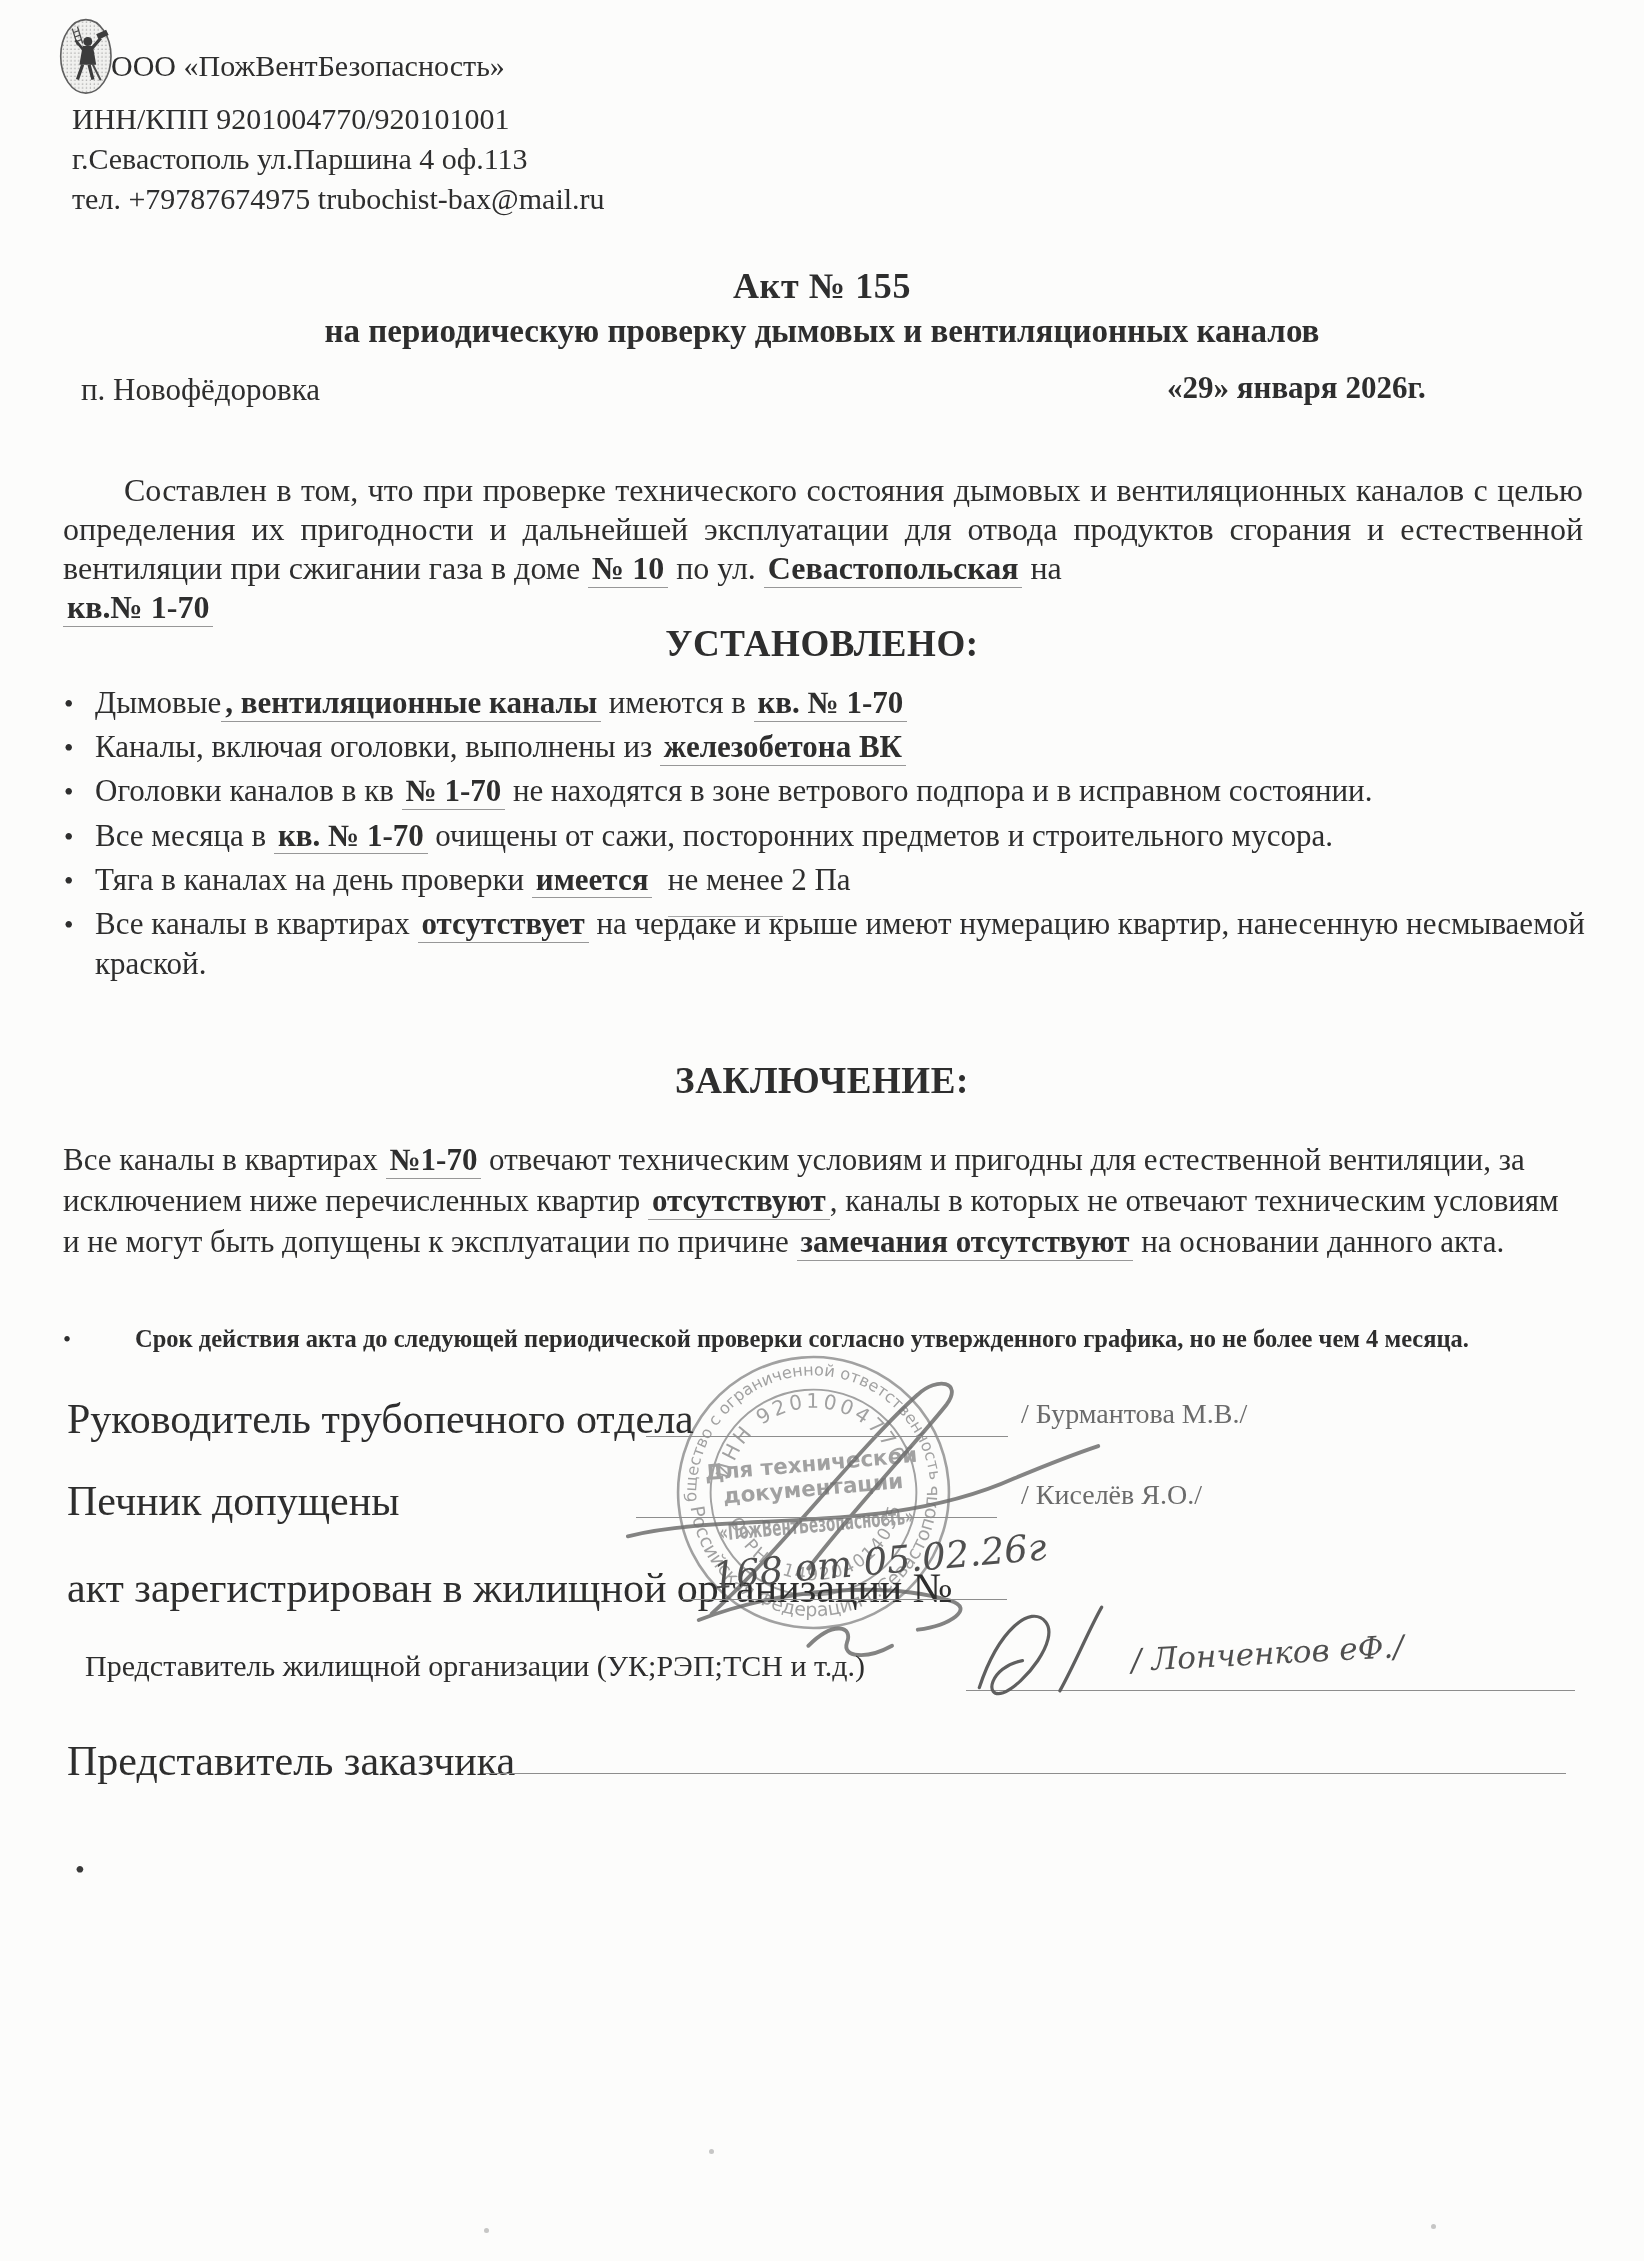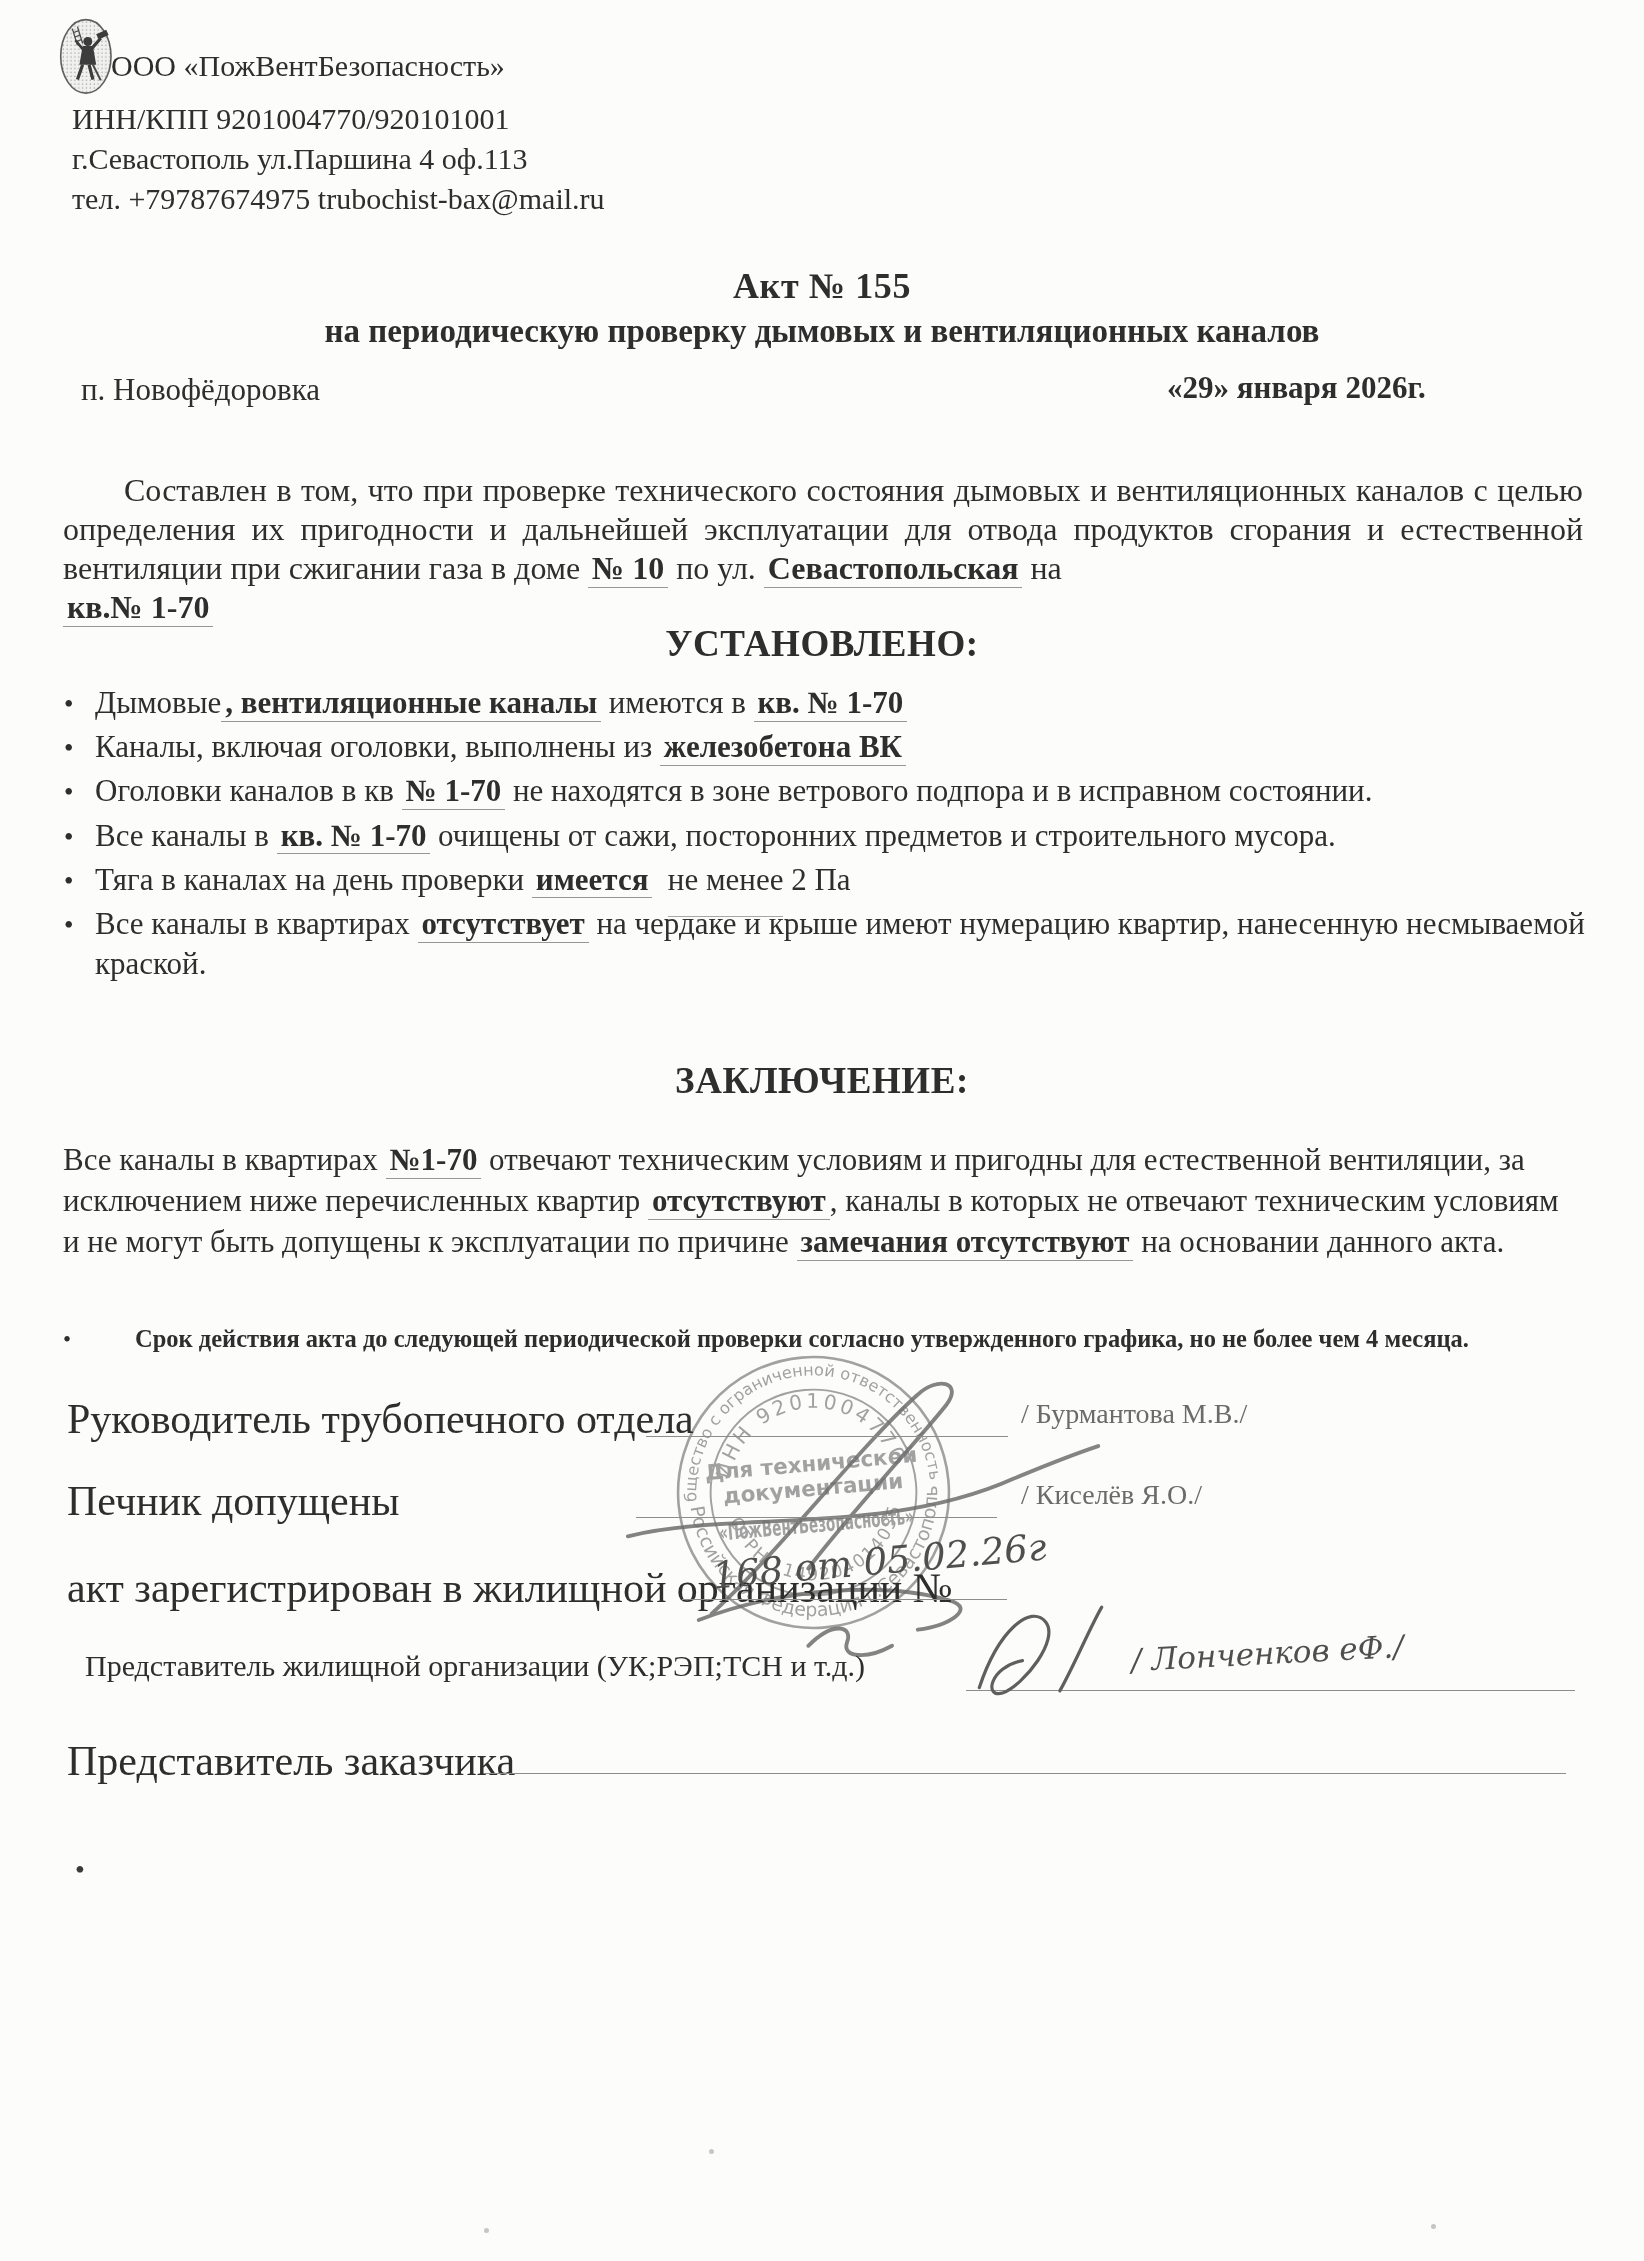--- a/index.html
+++ b/index.html
@@ -118,21 +118,21 @@
     <div class="li">
       <span class="dot"></span>
       <span class="txt"><span>Каналы, включая оголовки, выполнены из </span><span class="fill">железобетона ВК</span></span>
     </div>
     <div class="li">
       <span class="dot"></span>
       <span class="txt"><span>Оголовки каналов в кв </span><span class="fill">№ 1-70</span><span> не находятся в зоне ветрового подпора и в исправном состоянии.</span></span>
     </div>
     <div class="li">
       <span class="dot"></span>
-      <span class="txt"><span>Все каналы в </span><span class="fill">кв. № 1-70</span><span> очищены от сажи, посторонних предметов и строительного мусора.</span></span>
+      <span class="txt"><span>Все месяца в </span><span class="fill">кв. № 1-70</span><span> очищены от сажи, посторонних предметов и строительного мусора.</span></span>
     </div>
     <div class="li">
       <span class="dot"></span>
       <span class="txt"><span>Тяга в каналах на день проверки </span><span class="fill">имеется</span>&nbsp;&nbsp;<span class="u">не менее</span><span> 2 Па</span></span>
     </div>
     <div class="li">
       <span class="dot"></span>
       <span class="txt"><span>Все каналы в квартирах </span><span class="fill">отсутствует</span><span> на чердаке и крыше имеют нумерацию квартир, нанесенную несмываемой краской.</span></span>
     </div>
   </div>

